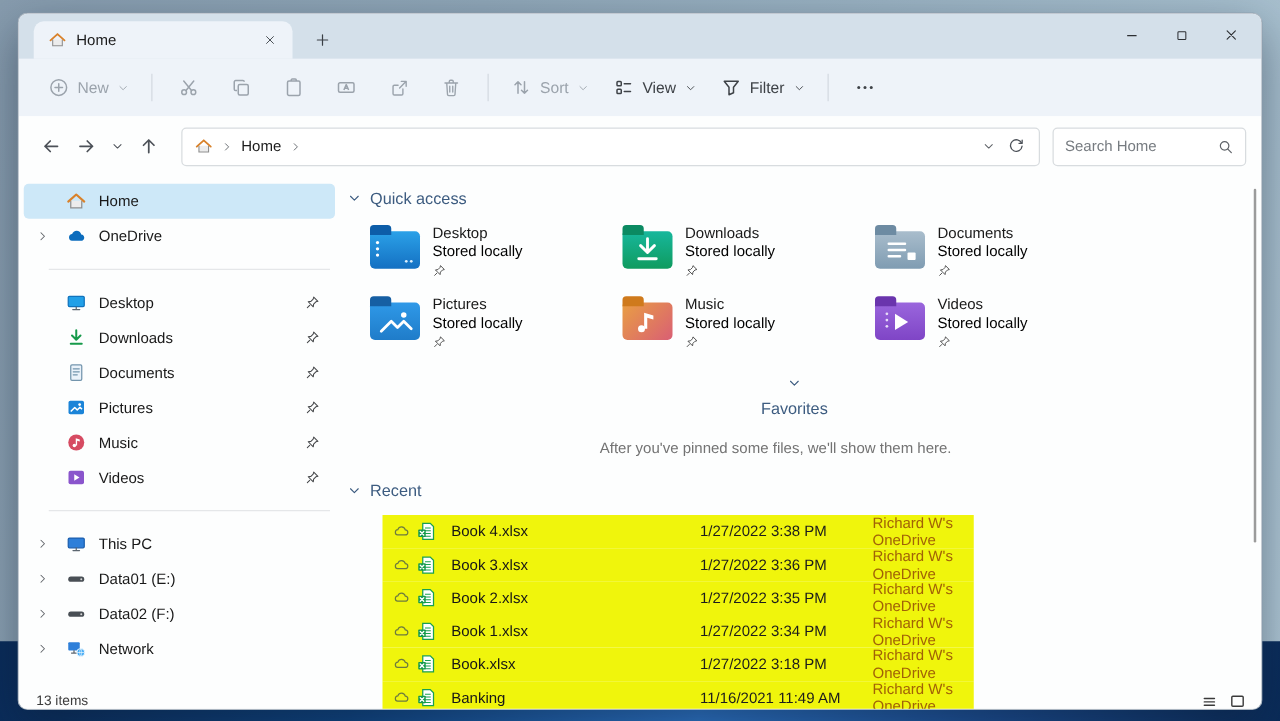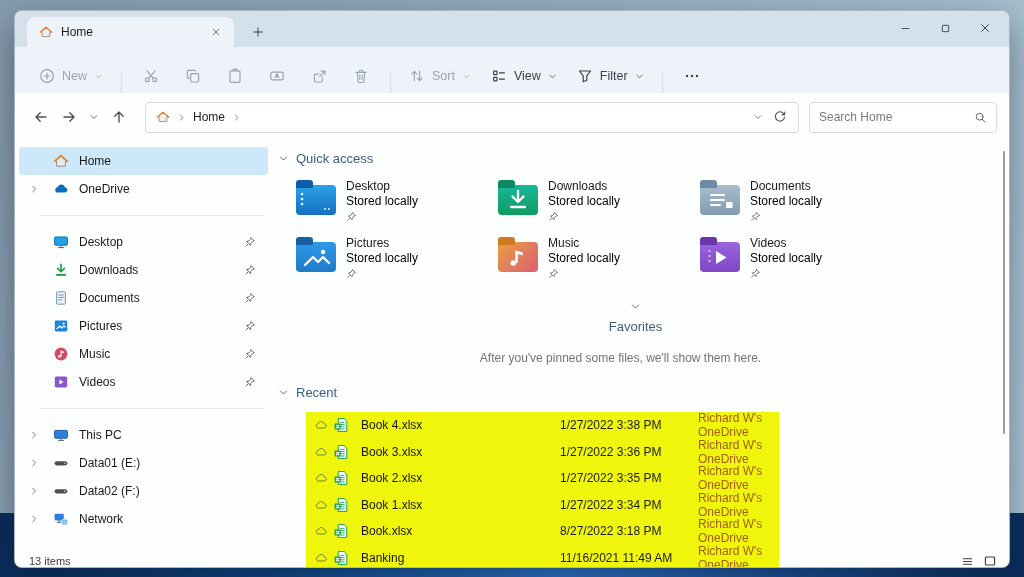--- a/index.html
+++ b/index.html
@@ -28,41 +28,41 @@
   }
   .tab-label { flex:1; }
   .tab-close, .newtab {
     border:none; background:transparent; width:24px; height:24px; display:flex; align-items:center; justify-content:center;
     color:#41464c; border-radius:4px; cursor:default;
   }
   .newtab { margin:0 0 3px 12px; color:#3a3f45; }
   .wincontrols { position:absolute; right:4px; top:0; height:34px; display:flex; }
   .wc { width:40px; height:34px; border:none; background:transparent; display:flex; align-items:center; justify-content:center; color:#2c2f33; }
   
-  .toolbar { height:46px; background:#eef3f9; display:flex; align-items:flex-end; padding:0 14px; }
+  .toolbar { height:46px; background:#eef3f9; display:flex; align-items:center; padding:0 14px; }
   .tbtn {
     border:none; background:transparent; display:flex; align-items:center; gap:7px;
     padding:0 10px; height:34px; border-radius:4px; font-size:12.5px;
   }
   .tbtn.icon-only { width:42px; justify-content:center; padding:0; }
   .dis { color:#9ba3ac; }
   .en  { color:#3e4247; }
   .tsep { width:1px; height:22px; background:#d3dae1; margin:0 8px; }
   .ic  { display:block; }
   
   .navbar { height:48px; background:#fdfefe; display:flex; align-items:center; padding:0 12px; }
   .nbtn { border:none; background:transparent; width:28px; height:28px; display:flex; align-items:center; justify-content:center; color:#4c5158; border-radius:4px; }
   .nbtn.small { width:22px; }
   .addressbar {
     flex:1; height:31px; border:1px solid #d8dcdf; border-radius:4px; background:#fff;
     display:flex; align-items:center; gap:7px; padding:0 8px 0 10px; margin:0 10px 0 12px; font-size:12px; color:#1b1b1b;
   }
   .ab-spacer { flex:1; }
   .searchbox {
-    width:188px; height:31px; border:1px solid #d8dcdf; border-radius:4px; background:#fff;
+    width:155px; height:31px; border:1px solid #d8dcdf; border-radius:4px; background:#fff;
     display:flex; align-items:center; padding:0 9px; gap:6px;
   }
   .searchbox input {
     border:none; outline:none; flex:1; font-size:12px; color:#1b1b1b; background:transparent; min-width:0;
     font-family:"Liberation Sans","DejaVu Sans",sans-serif;
   }
   .searchbox input::placeholder { color:#767b80; }
   
   .content { display:flex; height:412px; background:#fdfefe; }
   .sidebar { width:259px; padding-top:6px; position:relative; flex:none; }
@@ -705,21 +705,21 @@
           <span class="rloc">Richard W's OneDrive</span>
         </div>
         <div class="rrow">
           <svg class="ic cloudic" width="14" height="14" viewBox="0 0 16 16">
               <use href="#sym-cloud-outline"></use>
             </svg>
           <svg class="ic" width="16" height="16" viewBox="0 0 16 16">
               <use href="#sym-excel"></use>
             </svg>
           <span class="rname">Book.xlsx</span>
-          <span class="rdate">8/27/2022 3:18 PM</span>
+          <span class="rdate">1/27/2022 3:18 PM</span>
           <span class="rloc">Richard W's OneDrive</span>
         </div>
         <div class="rrow">
           <svg class="ic cloudic" width="14" height="14" viewBox="0 0 16 16">
               <use href="#sym-cloud-outline"></use>
             </svg>
           <svg class="ic" width="16" height="16" viewBox="0 0 16 16">
               <use href="#sym-excel"></use>
             </svg>
           <span class="rname">Banking</span>

